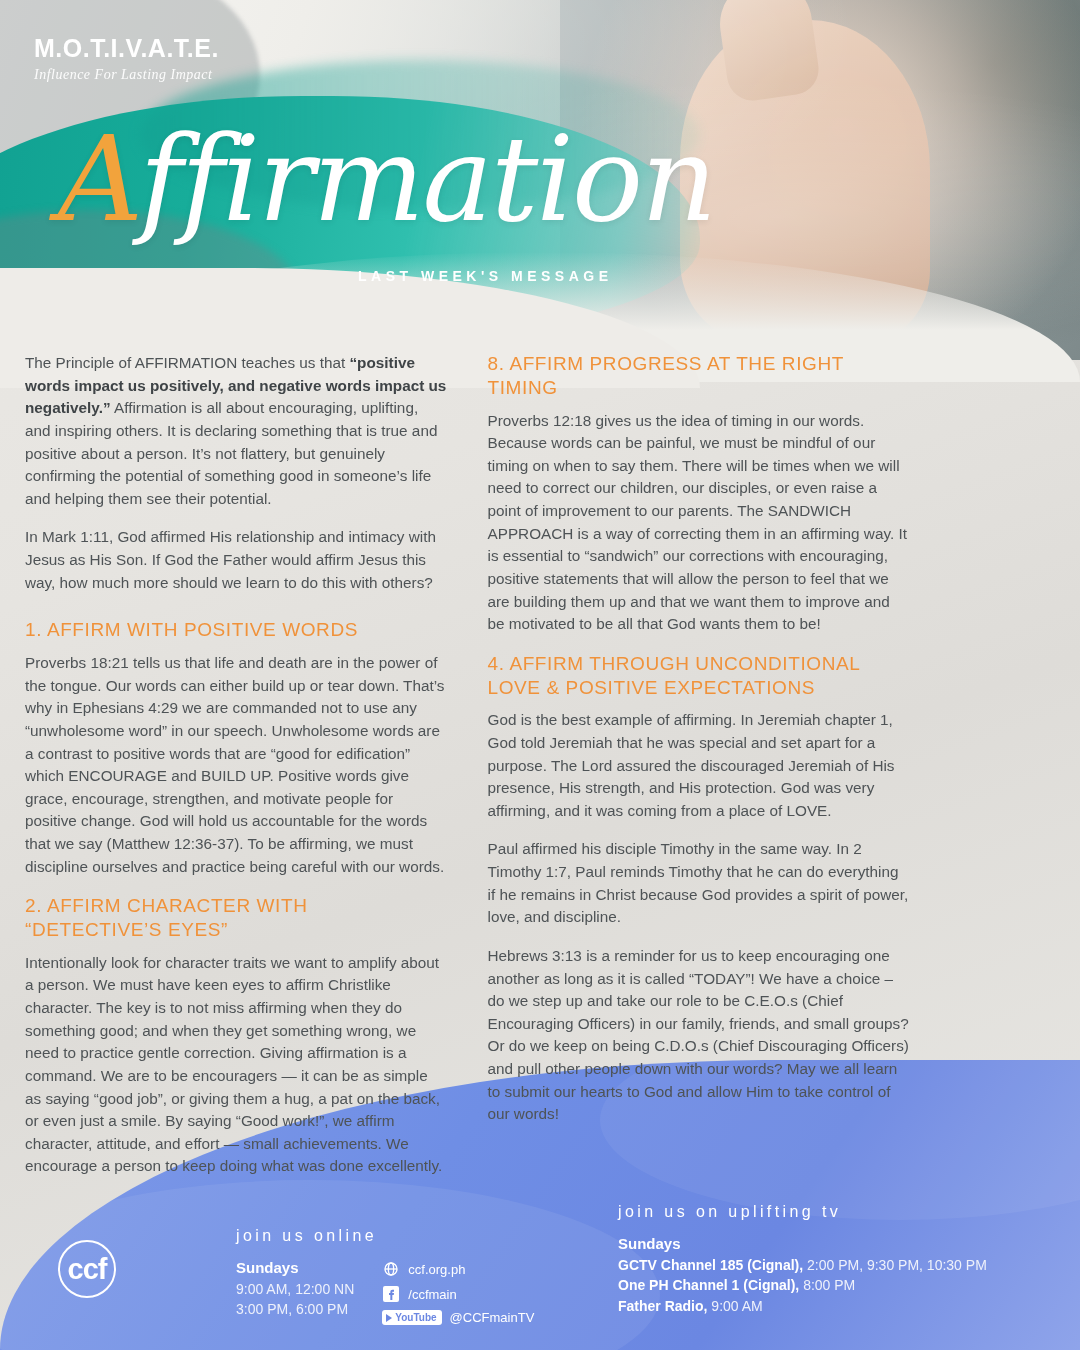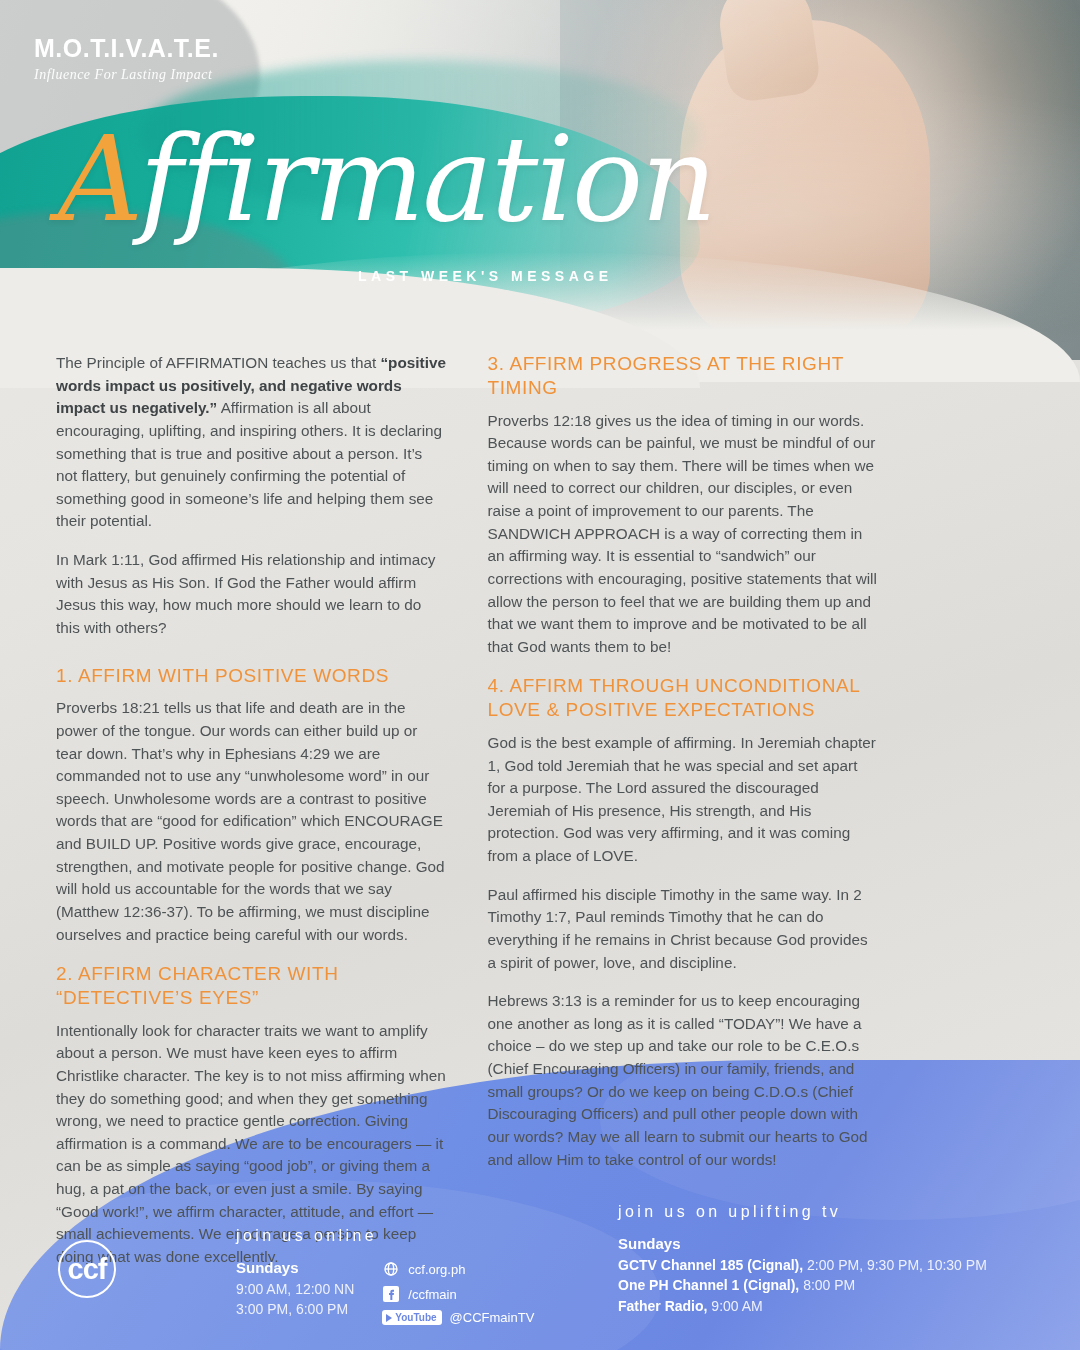--- a/index.html
+++ b/index.html
@@ -164,21 +164,21 @@
     font-size: 14px;
     letter-spacing: 4.5px;
     font-weight: bold;
   }
 
   
   .content {
     position: absolute;
     top: 352px; left: 0;
     width: 935px;
-    padding: 0 56px;
+    padding: 0 25px;
     display: flex;
     gap: 40px;
     z-index: 5;
   }
   .col { width: 470px; }
   .col p {
     margin: 0 0 16px 0;
     font-size: 15.3px;
     line-height: 1.48;
     color: #4e5356;
@@ -330,21 +330,21 @@
       <p>In Mark 1:11, God affirmed His relationship and intimacy with Jesus as His Son. If God the Father would affirm Jesus this way, how much more should we learn to do this with others?</p>
 
       <h3 class="sec first">1. AFFIRM WITH POSITIVE WORDS</h3>
       <p>Proverbs 18:21 tells us that life and death are in the power of the tongue. Our words can either build up or tear down. That’s why in Ephesians 4:29 we are commanded not to use any “unwholesome word” in our speech. Unwholesome words are a contrast to positive words that are “good for edification” which ENCOURAGE and BUILD UP. Positive words give grace, encourage, strengthen, and motivate people for positive change. God will hold us accountable for the words that we say (Matthew 12:36-37). To be affirming, we must discipline ourselves and practice being careful with our words.</p>
 
       <h3 class="sec">2. AFFIRM CHARACTER WITH “DETECTIVE’S EYES”</h3>
       <p>Intentionally look for character traits we want to amplify about a person. We must have keen eyes to affirm Christlike character. The key is to not miss affirming when they do something good; and when they get something wrong, we need to practice gentle correction. Giving affirmation is a command. We are to be encouragers — it can be as simple as saying “good job”, or giving them a hug, a pat on the back, or even just a smile. By saying “Good work!”, we affirm character, attitude, and effort — small achievements. We encourage a person to keep doing what was done excellently.</p>
     </div>
 
     <div class="col">
-      <h3 class="sec top">3. AFFIRM PROGRESS AT THE RIGHT TIMING</h3>
+      <h3 class="sec top">8. AFFIRM PROGRESS AT THE RIGHT TIMING</h3>
       <p>Proverbs 12:18 gives us the idea of timing in our words. Because words can be painful, we must be mindful of our timing on when to say them. There will be times when we will need to correct our children, our disciples, or even raise a point of improvement to our parents. The SANDWICH APPROACH is a way of correcting them in an affirming way. It is essential to “sandwich” our corrections with encouraging, positive statements that will allow the person to feel that we are building them up and that we want them to improve and be motivated to be all that God wants them to be!</p>
 
       <h3 class="sec">4. AFFIRM THROUGH UNCONDITIONAL LOVE &amp; POSITIVE EXPECTATIONS</h3>
       <p>God is the best example of affirming. In Jeremiah chapter 1, God told Jeremiah that he was special and set apart for a purpose. The Lord assured the discouraged Jeremiah of His presence, His strength, and His protection. God was very affirming, and it was coming from a place of LOVE.</p>
       <p>Paul affirmed his disciple Timothy in the same way. In 2 Timothy 1:7, Paul reminds Timothy that he can do everything if he remains in Christ because God provides a spirit of power, love, and discipline.</p>
       <p>Hebrews 3:13 is a reminder for us to keep encouraging one another as long as it is called “TODAY”! We have a choice – do we step up and take our role to be C.E.O.s (Chief Encouraging Officers) in our family, friends, and small groups? Or do we keep on being C.D.O.s (Chief Discouraging Officers) and pull other people down with our words? May we all learn to submit our hearts to God and allow Him to take control of our words!</p>
     </div>
   </div>
 
   <div class="footer-wave"></div>

